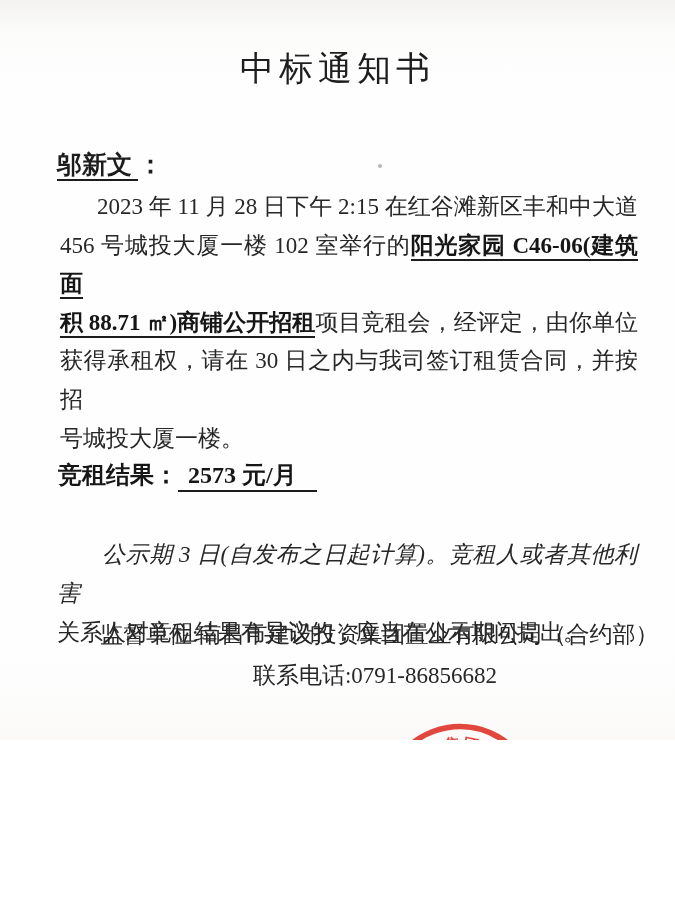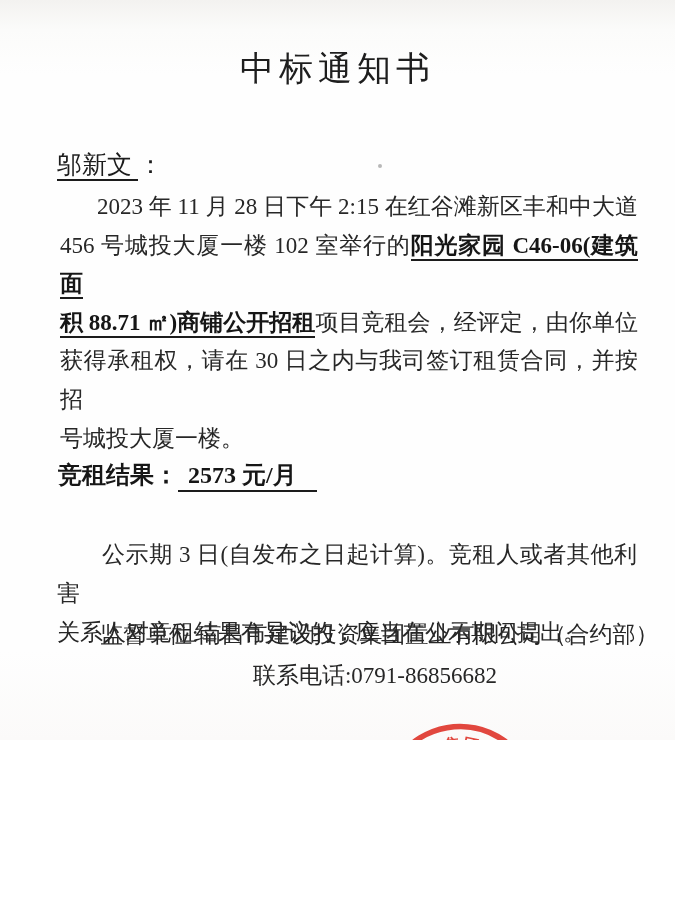--- a/index.html
+++ b/index.html
@@ -13,35 +13,35 @@
     background:
       linear-gradient(180deg,#f3f2f0 0%,#fbfbfa 4%,#fefefe 10%,#fefefe 88%,#fbfaf9 100%),
       #fefefe;
     color:#262626;
   }
   .title{
     position:absolute;top:46px;left:0;right:0;margin:0;
     text-align:center;font-size:34px;font-weight:500;letter-spacing:5px;color:#1e1e1e;
   }
   .addressee{
-    position:absolute;left:57px;top:148px;font-size:25px;font-weight:400;color:#1c1c1c;text-align:right;
+    position:absolute;left:57px;top:148px;font-size:25px;font-weight:700;color:#1c1c1c;text-align:right;
   }
   .u-name{border-bottom:2px solid #1c1c1c;padding:0 6px 1px 0;}
   .para1{
     position:absolute;left:60px;top:188px;width:578px;
     font-size:23px;line-height:38.6px;color:#272727;
   }
   .para2{
     position:absolute;left:57px;top:536px;width:580px;
     font-size:23px;line-height:38.8px;color:#272727;
   }
   .line{white-space:nowrap;}
   .line.fill{white-space:normal;text-align:justify;text-align-last:justify;}
   .indent1{text-indent:37px;}
-  .indent2{text-indent:45px;}
+  .indent2{text-indent:45px;font-style:italic;}
   .em{
     font-weight:700;color:#161616;
     border-bottom:2px solid #1c1c1c;padding-bottom:1px;
   }
   .result{
     position:absolute;left:58px;top:459px;font-size:24px;color:#161616;
   }
   .result-label{font-weight:700;}
   .result-value{
     font-weight:700;border-bottom:2px solid #1c1c1c;

